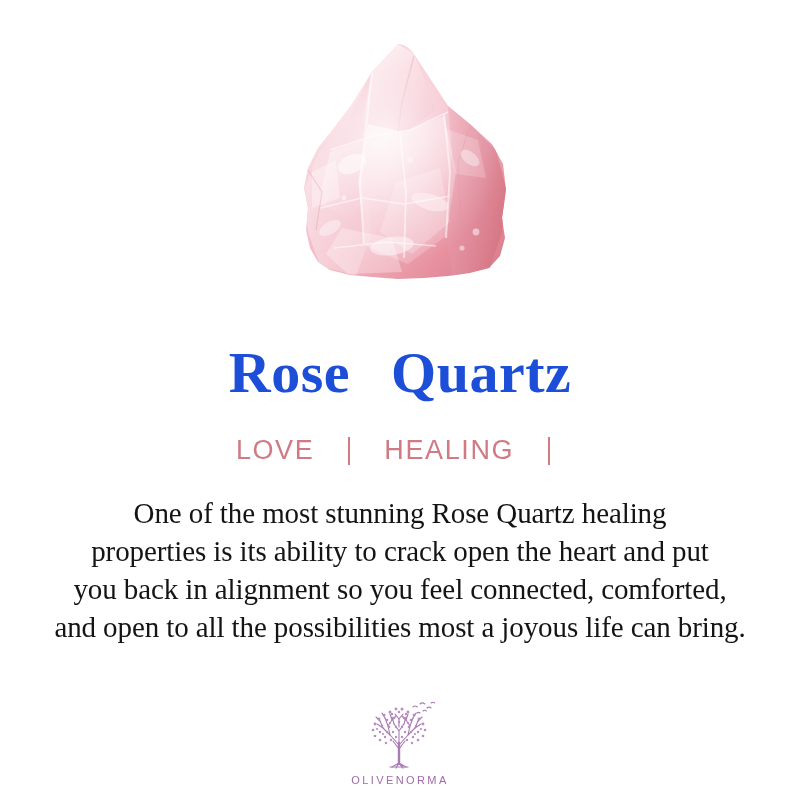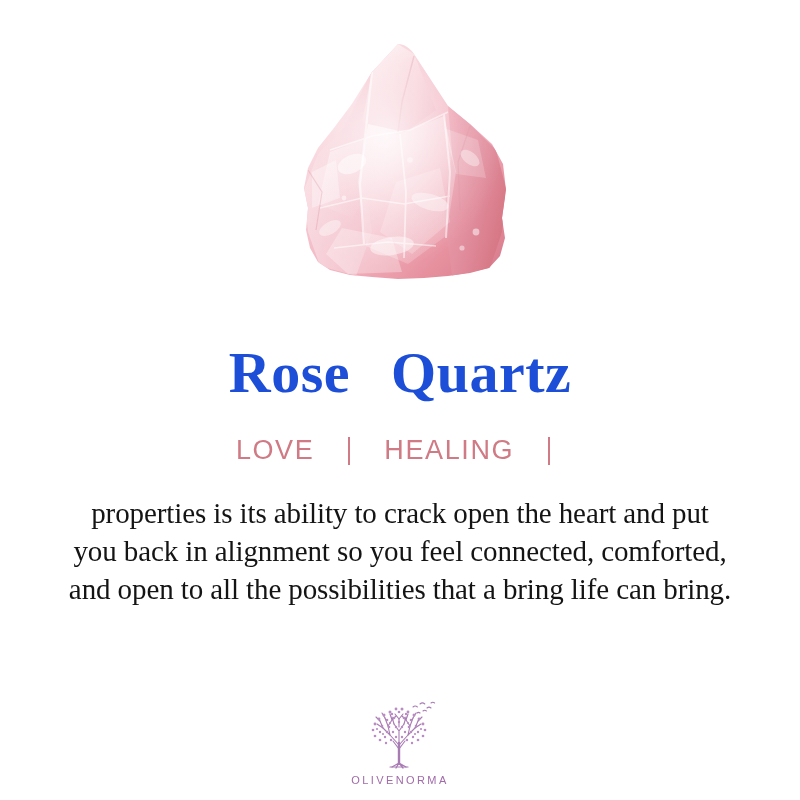--- a/index.html
+++ b/index.html
@@ -279,23 +279,24 @@
   <h1 class="title">Rose  Quartz</h1>
 
   <div class="subtitle">
     <span>LOVE</span>
     <span class="sep"></span>
     <span>HEALING</span>
     <span class="sep"></span>
   </div>
 
   <div class="body-copy">
+    <span class="ln">One of the most stunning Rose Quartz healing</span>
     <span class="ln">properties is its ability to crack open the heart and put</span>
     <span class="ln">you back in alignment so you feel connected, comforted,</span>
-    <span class="ln">and open to all the possibilities that a bring life can bring.</span>
+    <span class="ln">and open to all the possibilities most a joyous life can bring.</span>
   </div>
 
   <div class="logo">
     <svg class="logo-mark" viewBox="0 0 78 72">
       <g stroke="#a87bb3" fill="none" stroke-width="1.1" stroke-linecap="round">
 
         <path d="M38,64 L38,44" stroke-width="2.4"></path>
 
         <path d="M38,64 L31,68 M38,64 L45,68 M38,64 L35,69 M38,64 L42,69" stroke-width="1.3"></path>
         <path d="M29,68 L47,68" stroke-width="1.1"></path>

